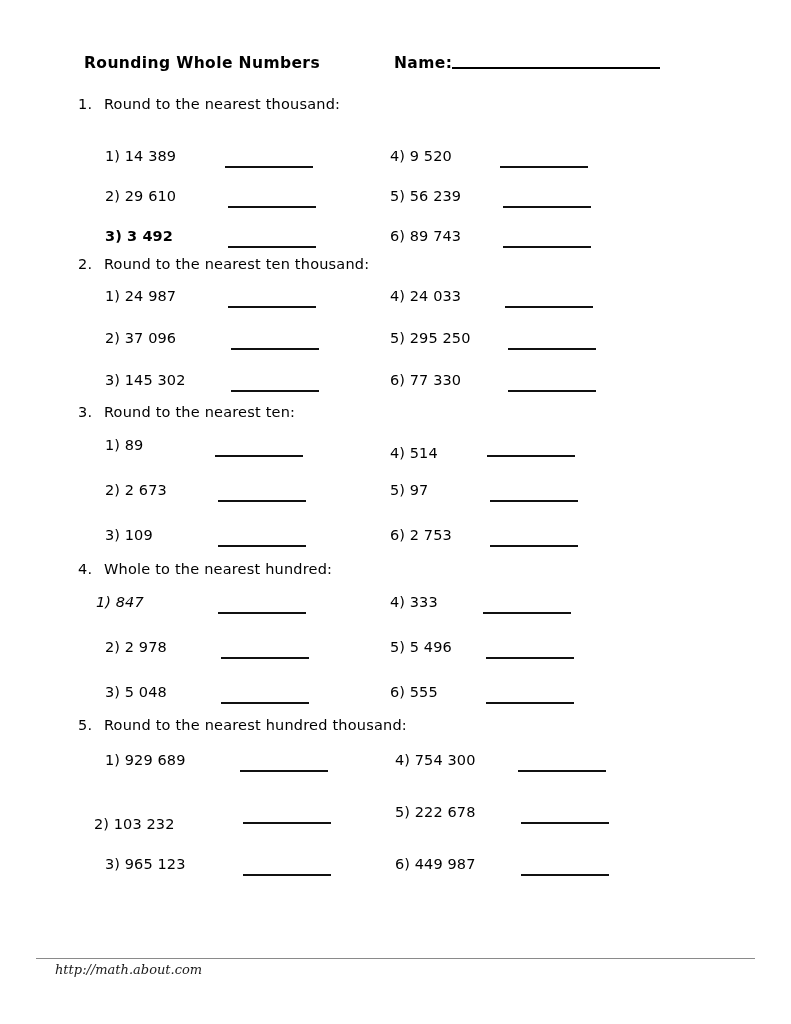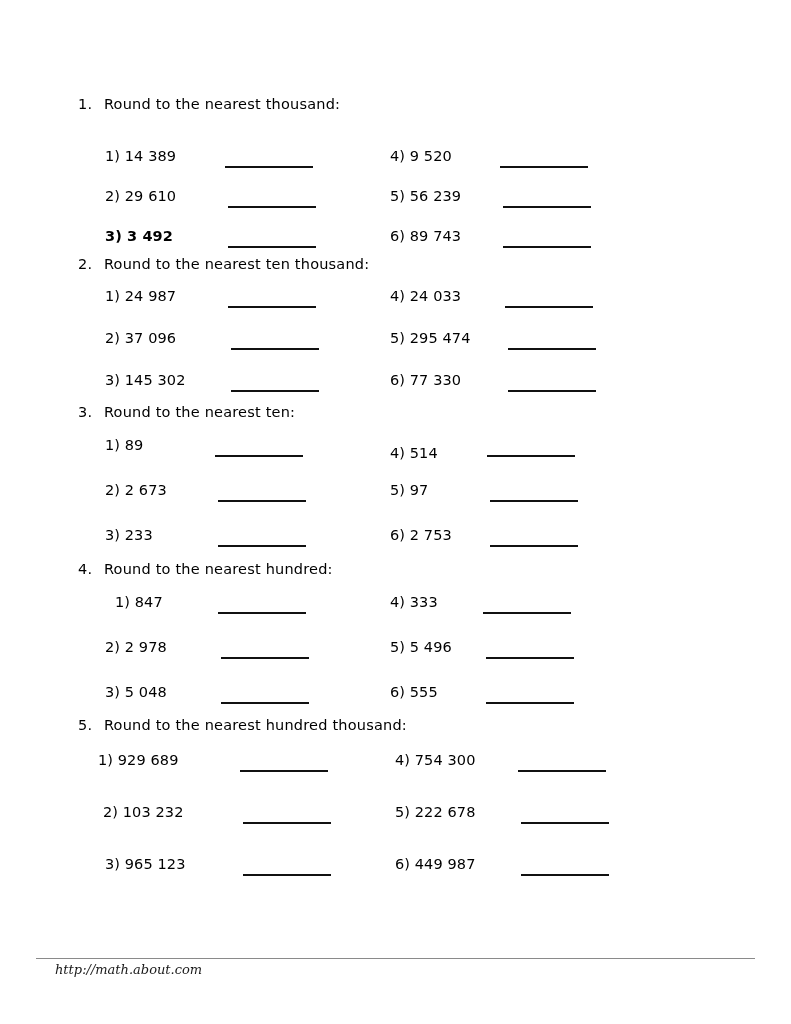--- a/index.html
+++ b/index.html
@@ -122,20 +122,27 @@
     font-size: 13px;
     color: #1a1a1a;
     white-space: nowrap;
   }
 </style>
 </head>
 <body>
 
 <div class="page">
 
+  <div class="header">
+    <div class="worksheet-title">Rounding Whole Numbers</div>
+    <div class="name-block">
+      <span class="name-label">Name:</span>
+      <span class="name-rule"></span>
+    </div>
+  </div>
 
   <div id="sections-root">
       <div class="section" style="top: 96px;">
         <div class="section-heading"><span class="sec-num">1.</span><span>Round to the nearest thousand:</span></div>
         <div class="rows">
           <div class="prow" style="top: 52px;">
             <div class="cell" style="left: 105px;">
               <span class="qlabel">1) 14 389</span>
             </div>
             <div class="answer-rule" style="position: absolute; left: 225px; top: 18px; width: 88px;"></div>
@@ -178,21 +185,21 @@
               <span class="qlabel">4) 24 033</span>
             </div>
             <div class="answer-rule" style="position: absolute; left: 505px; top: 18px; width: 88px;"></div>
           </div>
           <div class="prow" style="top: 74px;">
             <div class="cell" style="left: 105px;">
               <span class="qlabel">2) 37 096</span>
             </div>
             <div class="answer-rule" style="position: absolute; left: 231px; top: 18px; width: 88px;"></div>
             <div class="cell" style="left: 390px;">
-              <span class="qlabel">5) 295 474</span>
+              <span class="qlabel">5) 295 250</span>
             </div>
             <div class="answer-rule" style="position: absolute; left: 508px; top: 18px; width: 88px;"></div>
           </div>
           <div class="prow" style="top: 116px;">
             <div class="cell" style="left: 105px;">
               <span class="qlabel">3) 145 302</span>
             </div>
             <div class="answer-rule" style="position: absolute; left: 231px; top: 18px; width: 88px;"></div>
             <div class="cell" style="left: 390px;">
               <span class="qlabel">6) 77 330</span>
@@ -219,35 +226,35 @@
               <span class="qlabel">2) 2 673</span>
             </div>
             <div class="answer-rule" style="position: absolute; left: 218px; top: 18px; width: 88px;"></div>
             <div class="cell" style="left: 390px;">
               <span class="qlabel">5) 97</span>
             </div>
             <div class="answer-rule" style="position: absolute; left: 490px; top: 18px; width: 88px;"></div>
           </div>
           <div class="prow" style="top: 123px;">
             <div class="cell" style="left: 105px;">
-              <span class="qlabel">3) 233</span>
+              <span class="qlabel">3) 109</span>
             </div>
             <div class="answer-rule" style="position: absolute; left: 218px; top: 18px; width: 88px;"></div>
             <div class="cell" style="left: 390px;">
               <span class="qlabel">6) 2 753</span>
             </div>
             <div class="answer-rule" style="position: absolute; left: 490px; top: 18px; width: 88px;"></div>
           </div>
         </div>
       </div>
       <div class="section" style="top: 561px;">
-        <div class="section-heading"><span class="sec-num">4.</span><span>Round to the nearest hundred:</span></div>
+        <div class="section-heading"><span class="sec-num">4.</span><span>Whole to the nearest hundred:</span></div>
         <div class="rows">
           <div class="prow" style="top: 33px;">
-            <div class="cell" style="left: 115px;">
+            <div class="cell" style="left: 96px; font-style: italic;">
               <span class="qlabel">1) 847</span>
             </div>
             <div class="answer-rule" style="position: absolute; left: 218px; top: 18px; width: 88px;"></div>
             <div class="cell" style="left: 390px;">
               <span class="qlabel">4) 333</span>
             </div>
             <div class="answer-rule" style="position: absolute; left: 483px; top: 18px; width: 88px;"></div>
           </div>
           <div class="prow" style="top: 78px;">
             <div class="cell" style="left: 105px;">
@@ -268,31 +275,31 @@
               <span class="qlabel">6) 555</span>
             </div>
             <div class="answer-rule" style="position: absolute; left: 486px; top: 18px; width: 88px;"></div>
           </div>
         </div>
       </div>
       <div class="section" style="top: 717px;">
         <div class="section-heading"><span class="sec-num">5.</span><span>Round to the nearest hundred thousand:</span></div>
         <div class="rows">
           <div class="prow" style="top: 35px;">
-            <div class="cell" style="left: 98px;">
+            <div class="cell" style="left: 105px;">
               <span class="qlabel">1) 929 689</span>
             </div>
             <div class="answer-rule" style="position: absolute; left: 240px; top: 18px; width: 88px;"></div>
             <div class="cell" style="left: 395px;">
               <span class="qlabel">4) 754 300</span>
             </div>
             <div class="answer-rule" style="position: absolute; left: 518px; top: 18px; width: 88px;"></div>
           </div>
           <div class="prow" style="top: 87px;">
-            <div class="cell" style="left: 103px;">
+            <div class="cell" style="left: 94px; margin-top: 12px;">
               <span class="qlabel">2) 103 232</span>
             </div>
             <div class="answer-rule" style="position: absolute; left: 243px; top: 18px; width: 88px;"></div>
             <div class="cell" style="left: 395px;">
               <span class="qlabel">5) 222 678</span>
             </div>
             <div class="answer-rule" style="position: absolute; left: 521px; top: 18px; width: 88px;"></div>
           </div>
           <div class="prow" style="top: 139px;">
             <div class="cell" style="left: 105px;">

